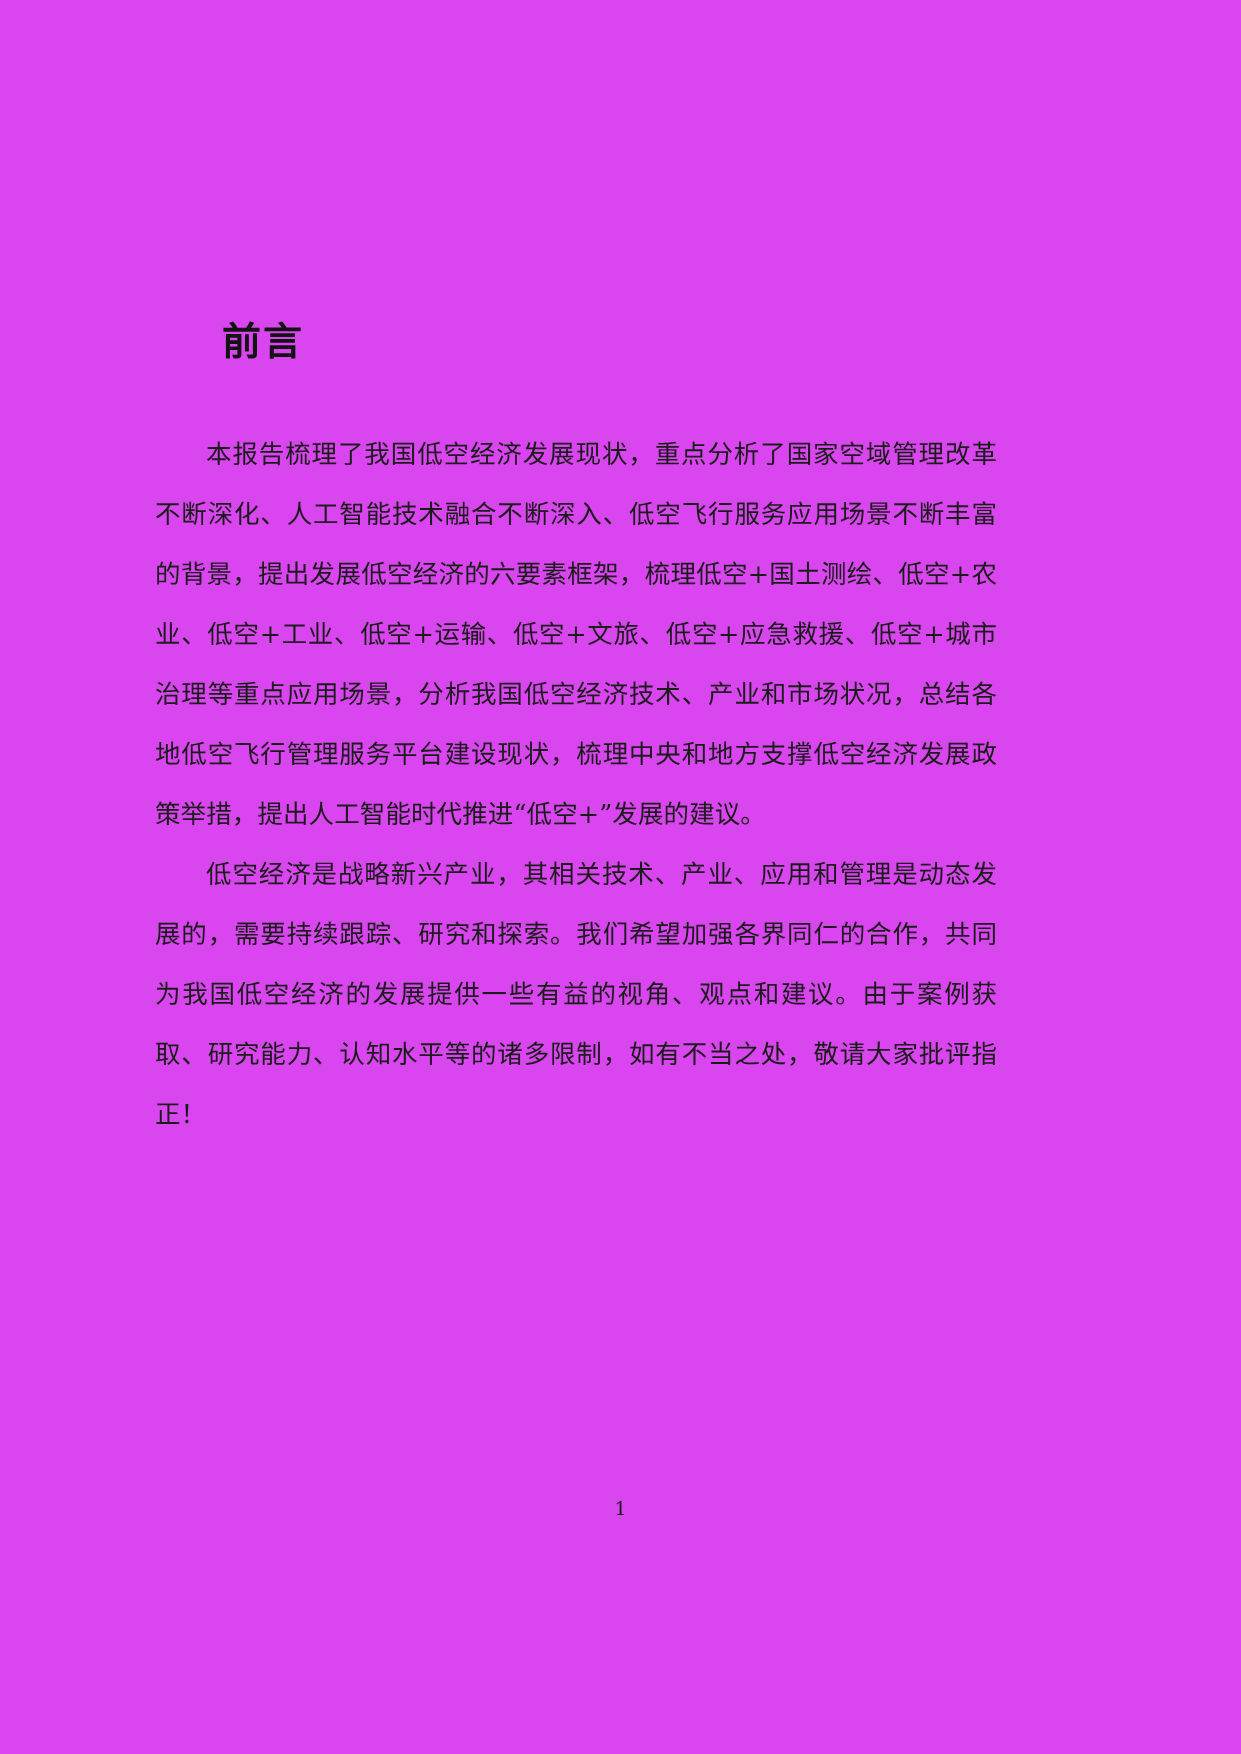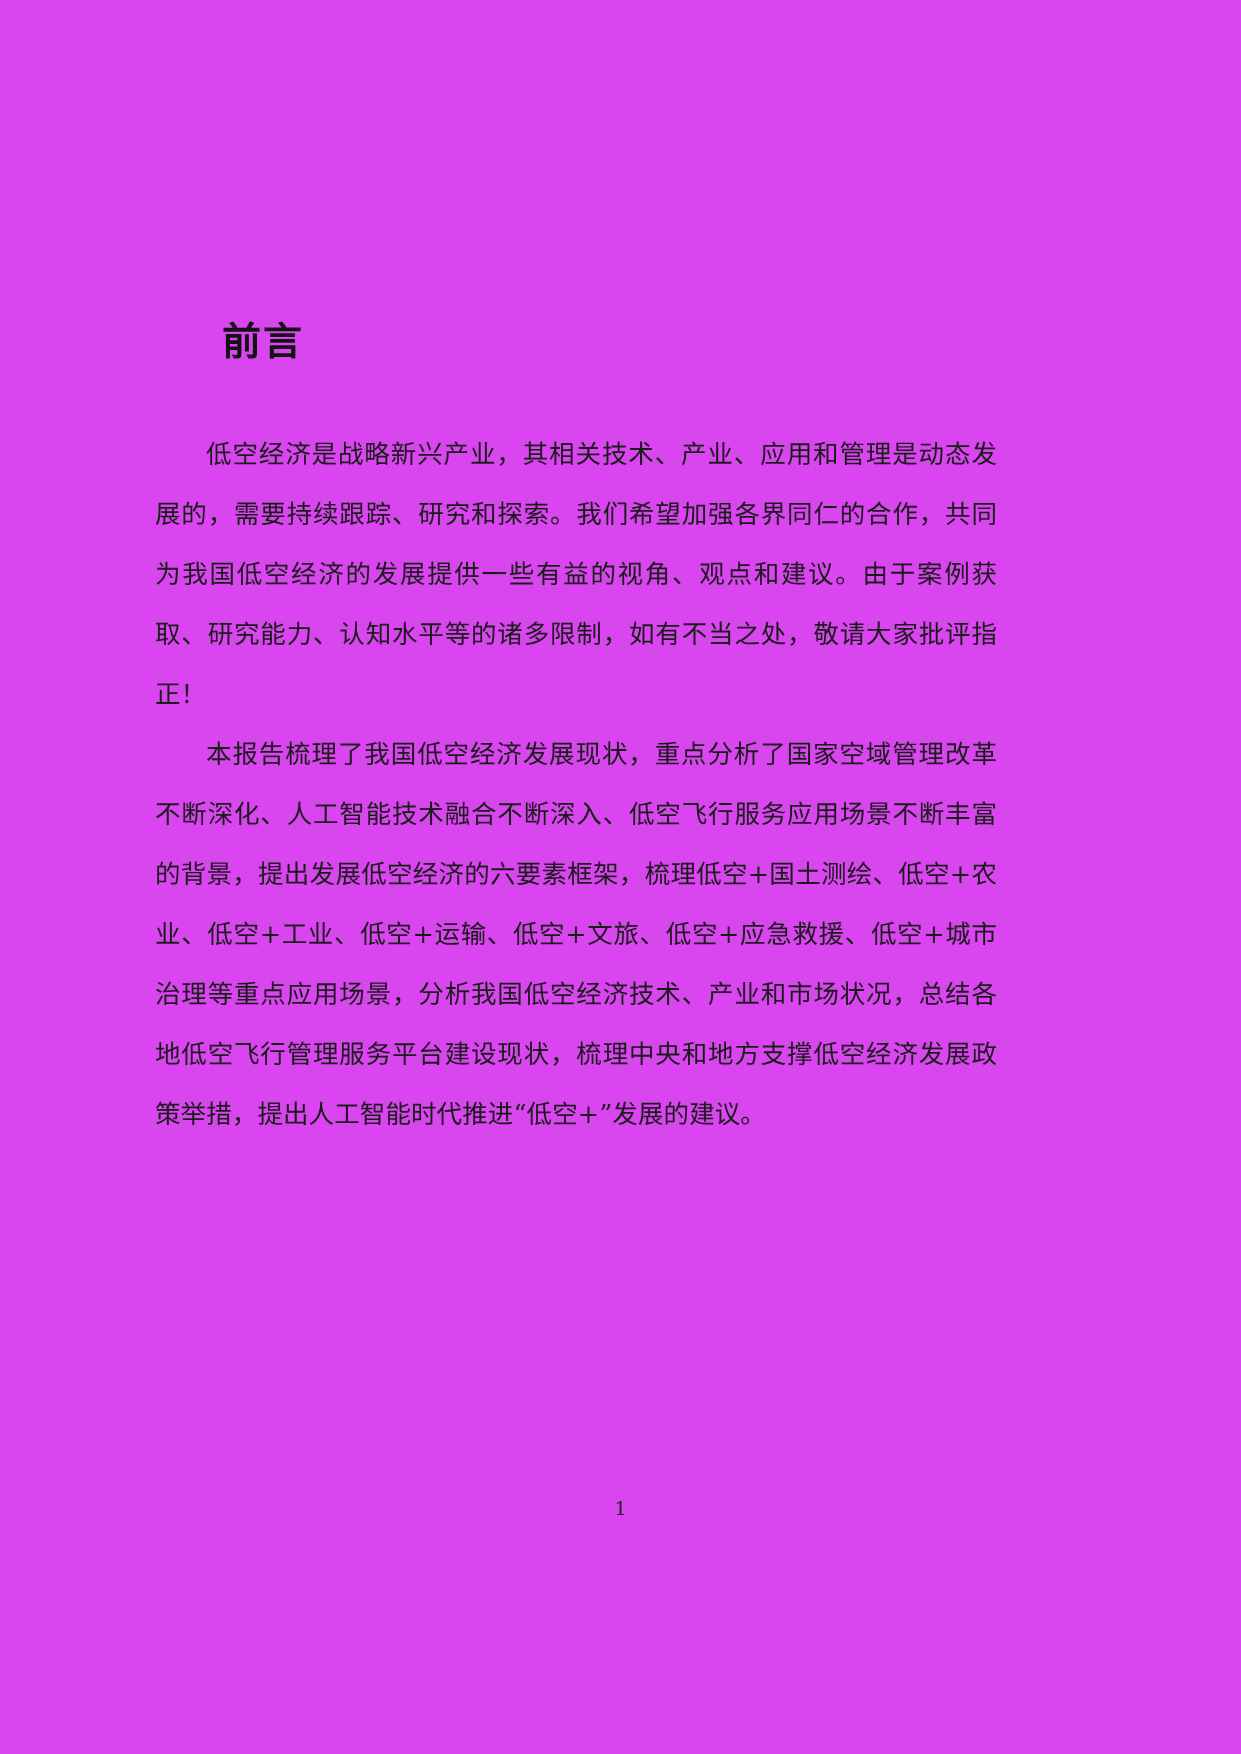--- a/index.html
+++ b/index.html
@@ -74,19 +74,19 @@
   }
 </style>
 </head>
 <body>
 
 <div class="page">
 
   <h1 class="doc-heading">前言</h1>
 
   <div class="doc-body">
+    <p class="doc-para">本报告梳理了我国低空经济发展现状，重点分析了国家空域管理改革不断深化、人工智能技术融合不断深入、低空飞行服务应用场景不断丰富的背景，提出发展低空经济的六要素框架，梳理低空+国土测绘、低空+农业、低空+工业、低空+运输、低空+文旅、低空+应急救援、低空+城市治理等重点应用场景，分析我国低空经济技术、产业和市场状况，总结各地低空飞行管理服务平台建设现状，梳理中央和地方支撑低空经济发展政策举措，提出人工智能时代推进“低空+”发展的建议。</p>
     <p class="doc-para">低空经济是战略新兴产业，其相关技术、产业、应用和管理是动态发展的，需要持续跟踪、研究和探索。我们希望加强各界同仁的合作，共同为我国低空经济的发展提供一些有益的视角、观点和建议。由于案例获取、研究能力、认知水平等的诸多限制，如有不当之处，敬请大家批评指正！</p>
-    <p class="doc-para">本报告梳理了我国低空经济发展现状，重点分析了国家空域管理改革不断深化、人工智能技术融合不断深入、低空飞行服务应用场景不断丰富的背景，提出发展低空经济的六要素框架，梳理低空+国土测绘、低空+农业、低空+工业、低空+运输、低空+文旅、低空+应急救援、低空+城市治理等重点应用场景，分析我国低空经济技术、产业和市场状况，总结各地低空飞行管理服务平台建设现状，梳理中央和地方支撑低空经济发展政策举措，提出人工智能时代推进“低空+”发展的建议。</p>
   </div>
 
   <div class="page-number">1</div>
 
 </div>
 
 </body></html>

